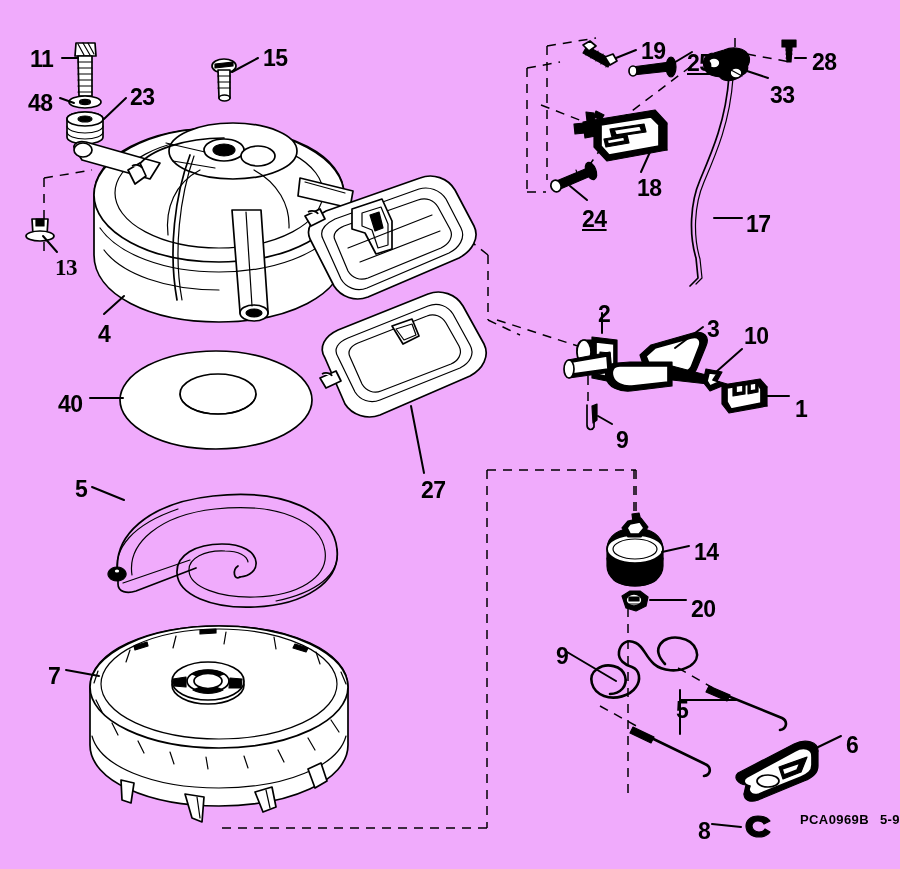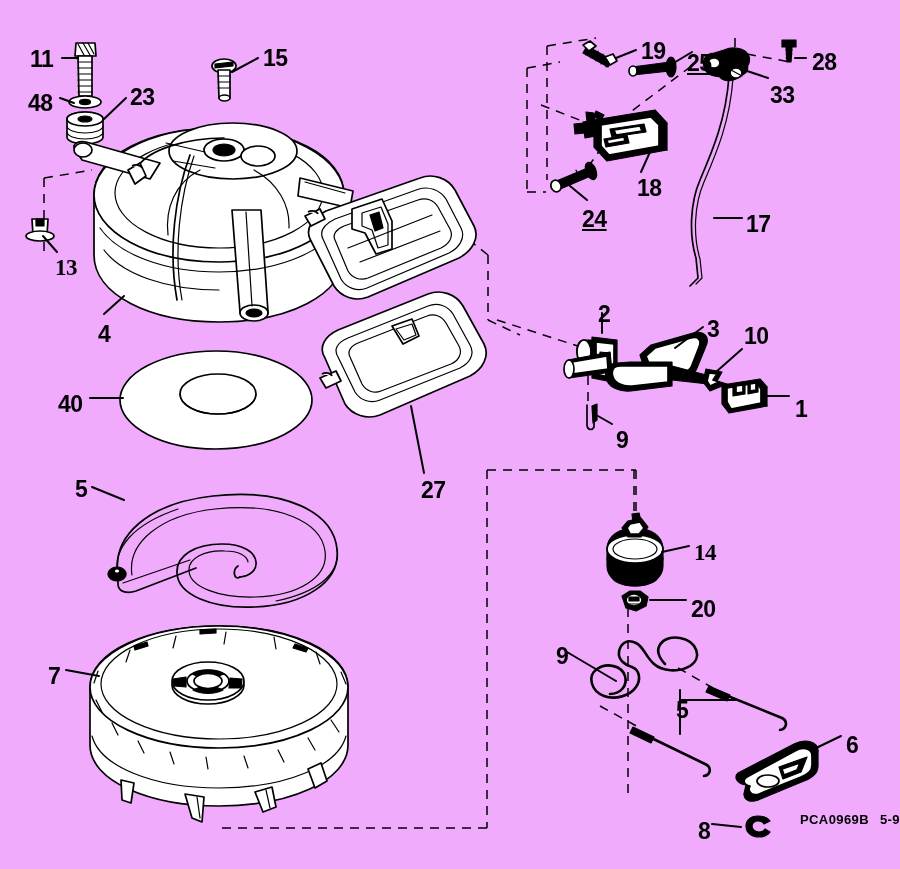--- a/index.html
+++ b/index.html
@@ -483,21 +483,21 @@
   <div class="callout" style="left:812px;top:51px;">28</div>
   <div class="callout" style="left:770px;top:84px;">33</div>
   <div class="callout" style="left:637px;top:177px;">18</div>
   <div class="callout" style="left:582px;top:208px;text-decoration:underline;">24</div>
   <div class="callout" style="left:746px;top:213px;">17</div>
   <div class="callout" style="left:598px;top:303px;">2</div>
   <div class="callout" style="left:707px;top:318px;">3</div>
   <div class="callout" style="left:744px;top:325px;">10</div>
   <div class="callout" style="left:795px;top:398px;">1</div>
   <div class="callout" style="left:616px;top:429px;">9</div>
-  <div class="callout" style="left:694px;top:541px;font-family:Liberation Serif, serif;">14</div>
+  <div class="callout" style="left:694px;top:541px;">14</div>
   <div class="callout" style="left:691px;top:598px;">20</div>
   <div class="callout" style="left:556px;top:645px;">9</div>
   <div class="callout" style="left:676px;top:699px;">5</div>
   <div class="callout" style="left:846px;top:734px;">6</div>
   <div class="callout" style="left:698px;top:820px;">8</div>
 
   <div class="code" style="left:800px;top:812px;">
     <span>PCA0969B</span><span class="sp"></span><span>5-94</span>
   </div>
 

